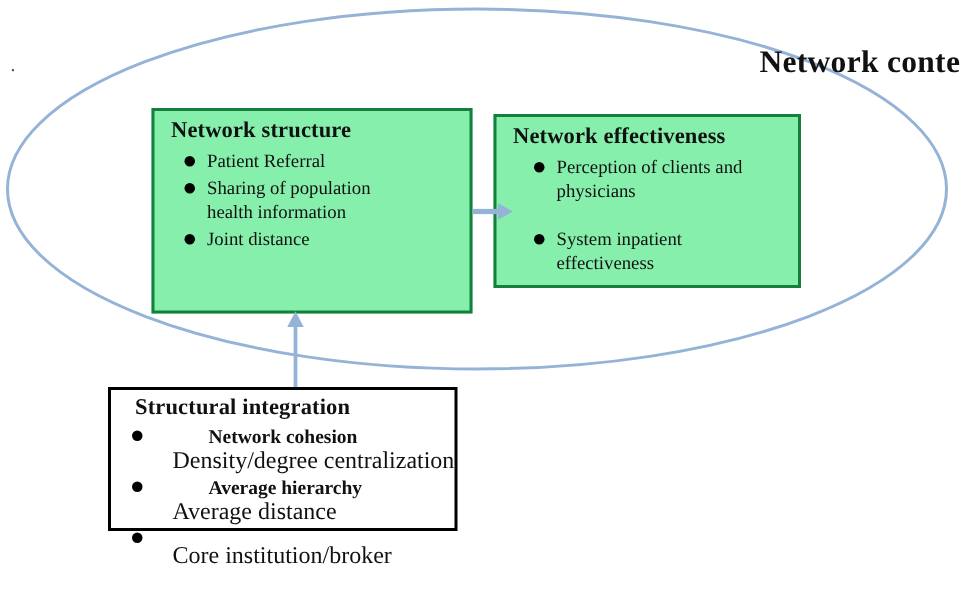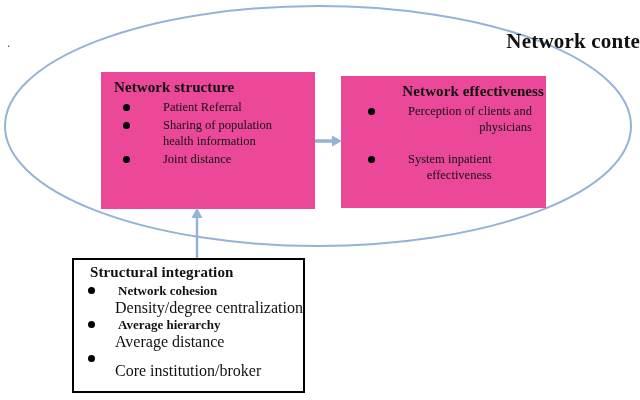--- a/index.html
+++ b/index.html
@@ -36,36 +36,36 @@
     text-align: right;
     font-weight: bold;
     font-size: 21px;
     letter-spacing: 0.2px;
     z-index: 2;
     padding-left: 36px;
   }
 
   .pbox {
     position: absolute;
-    background: #ec4899;
-    border: 2px solid #ec4899;
+    background: #86efac;
+    border: 2px solid #15803d;
     box-sizing: border-box;
     z-index: 3;
   }
   #box-structure { left: 101px; top: 72px; width: 214px; height: 137px; }
-  #box-effect    { left: 341px; top: 76px; width: 205px; height: 132px; text-align: right; }
+  #box-effect    { left: 329px; top: 76px; width: 205px; height: 116px; }
 
   .obox {
     position: absolute;
     background: #ffffff;
     border: 2px solid #000000;
     box-sizing: border-box;
     z-index: 3;
   }
-  #box-structural { left: 72px; top: 258px; width: 233px; height: 135px; }
+  #box-structural { left: 72px; top: 258px; width: 233px; height: 96px; }
 
   .box-title {
     font-weight: bold;
     font-size: 15px;
     margin: 5px 0 3px 11px;
     letter-spacing: 0.1px;
   }
   #box-structural .box-title { margin: 4px 0 1px 16px; }
 
   .bitem { display: flex; margin: 1px 0 2px 0; }
@@ -73,27 +73,27 @@
     width: 7px; height: 7px;
     border-radius: 50%;
     background: #000;
     margin: 5px 0 0 20px;
     flex: none;
   }
   #box-effect .dot { margin-left: 25px; }
   .btext {
     font-size: 12.5px;
     line-height: 16px;
-    margin-left: 33px;
+    margin-left: 8px;
     white-space: pre-line;
   }
   #box-effect .bitem + .bitem { margin-top: 16px; }
 
   .sitem { margin: 0; }
-  .srow { display: flex; }
+  .srow { display: flex; gap: 21px; }
   #box-structural .dot { margin: 5px 0 0 14px; }
   .slabel {
     font-weight: bold;
     font-size: 13px;
     line-height: 17px;
     margin-left: 23px;
   }
   .sdetail {
     font-size: 16px;
     line-height: 17px;

